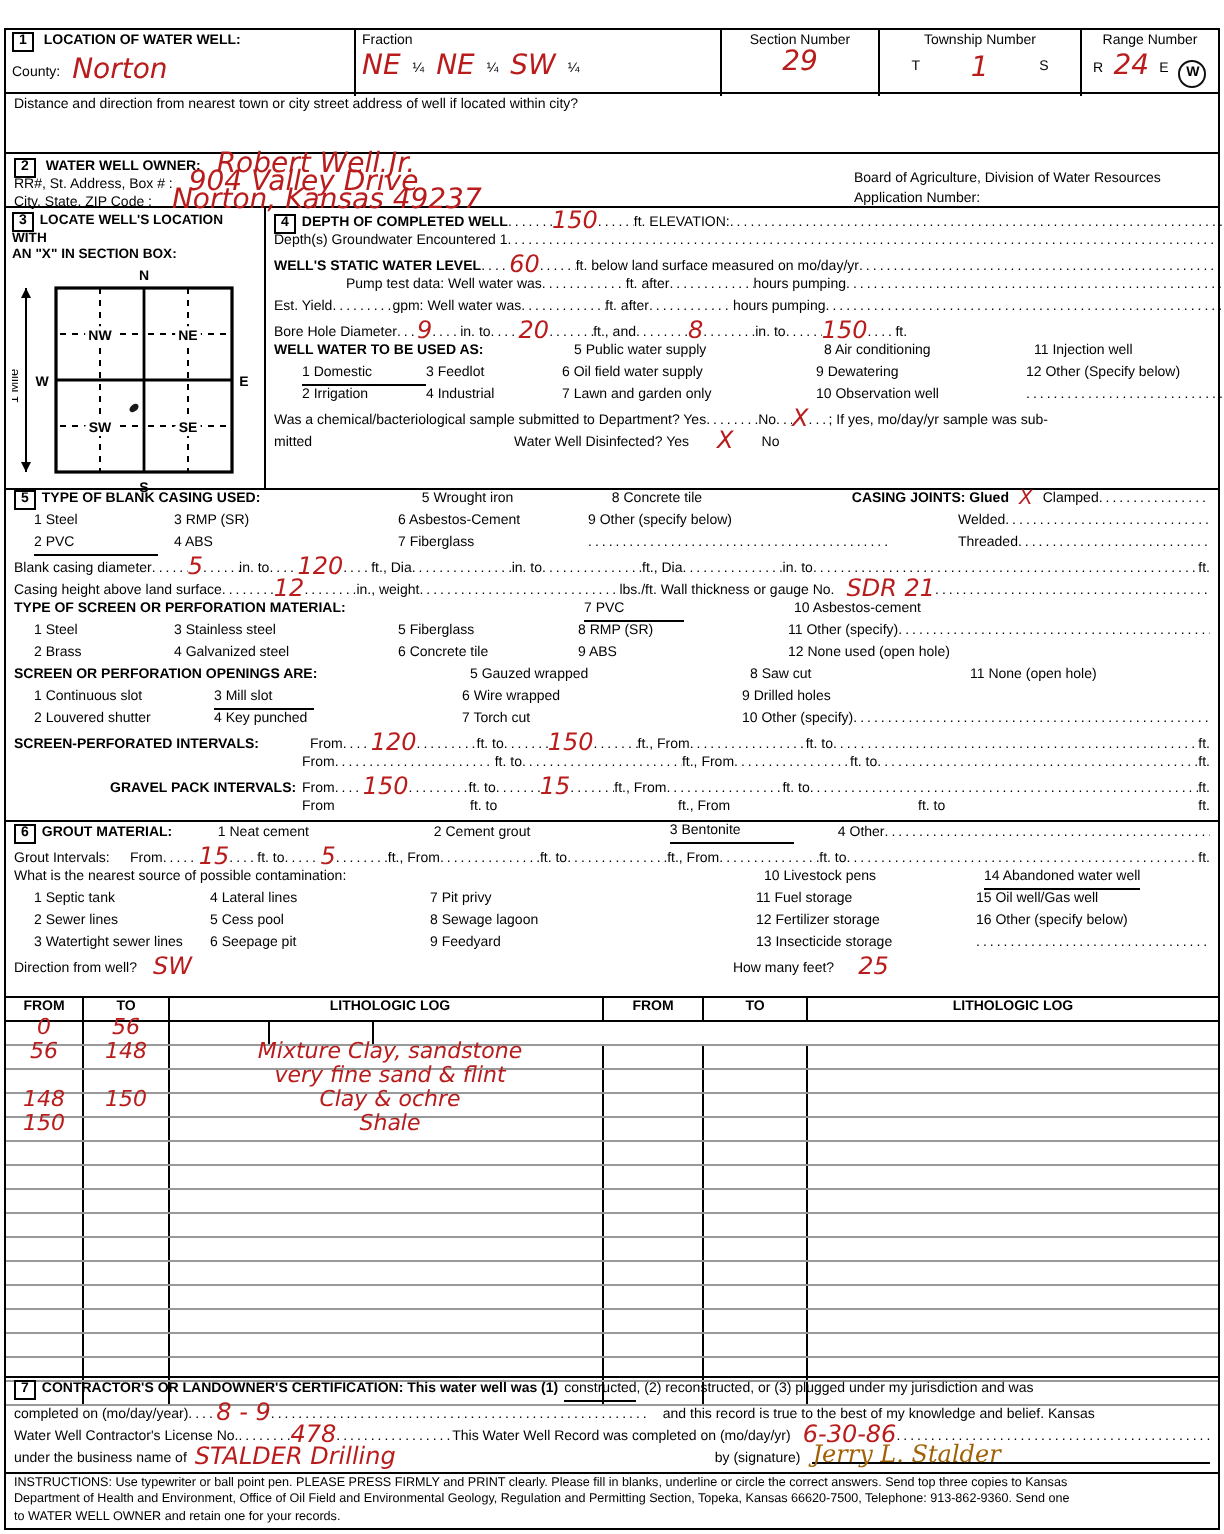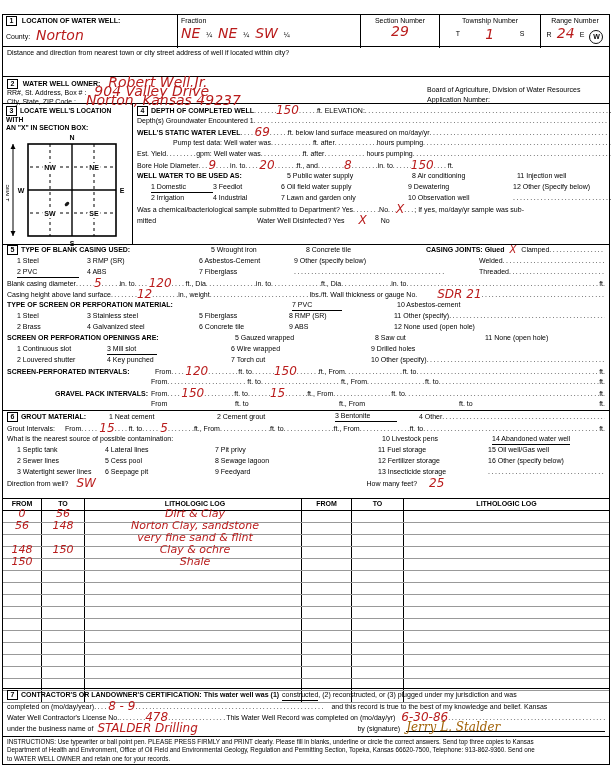--- a/index.html
+++ b/index.html
@@ -157,21 +157,21 @@
             <span class="dt fx"></span>
           </div>
         <div class="ln">
             <span>Depth(s) Groundwater Encountered   1</span>
             <span class="dt fx"></span>
 
           </div>
         <div class="ln">
             <span class="b">WELL'S STATIC WATER LEVEL</span>
             <span class="dt w14"></span>
-          <span class="hw">69</span>
+          <span class="hw">60</span>
             <span class="dt w18"></span>
           <span>ft. below land surface measured on mo/day/yr</span>
             <span class="dt fx"></span>
           </div>
         <div class="ln" style="padding-left:40px;">
             <span>Pump test data:   Well water was</span>
             <span class="dt w42"></span>
           <span>ft. after</span>
             <span class="dt w42"></span>
           <span>hours pumping</span>
@@ -291,21 +291,21 @@
         <span>ft.</span>
         </div>
       <div class="ln">
           <span>Casing height above land surface</span>
           <span class="dt w26"></span>
         <span class="hw">12</span>
           <span class="dt w26"></span>
         <span>in., weight</span>
           <span class="dt w100"></span>
         <span>lbs./ft. Wall thickness or gauge No.</span>
-        <span class="hw" style="margin-left:20px;">SDR 21</span>
+        <span class="hw" style="margin-left:6px;">SDR 21</span>
           <span class="dt fx"></span>
         </div>
       <div class="ln">
           <span class="b" style="width:285px;">TYPE OF SCREEN OR PERFORATION MATERIAL:</span>
         <span class="sel" style="width:50px;margin-right:55px;">7 PVC</span>
         <span>10 Asbestos-cement</span>
         </div>
       <div class="ln" style="padding-left:14px;">
           <span style="width:70px;">1 Steel</span>
         <span style="width:112px;">3 Stainless steel</span>
@@ -462,29 +462,28 @@
         <div class="c-to">TO</div>
         <div class="c-desc" style="text-align:center;">LITHOLOGIC LOG</div>
         <div class="c-from2">FROM</div>
         <div class="c-to2">TO</div>
         <div class="c-desc2">LITHOLOGIC LOG</div>
       </div>
       <div>
           <div class="lrow">
             <div class="lc c-from"><span class="hw hw-cell">0</span></div>
             <div class="lc c-to"><span class="hw hw-cell">56</span></div>
-            <div class="lc c-desc"><span class="hw hw-cell">Dirt &amp; Clay</span></div>
             <div class="lc c-from2"></div>
             <div class="lc c-to2"></div>
             <div class="lc c-desc2"></div>
           </div>
           <div class="lrow">
             <div class="lc c-from"><span class="hw hw-cell">56</span></div>
             <div class="lc c-to"><span class="hw hw-cell">148</span></div>
-            <div class="lc c-desc"><span class="hw hw-cell">Norton Clay, sandstone</span></div>
+            <div class="lc c-desc"><span class="hw hw-cell">Mixture Clay, sandstone</span></div>
             <div class="lc c-from2"></div>
             <div class="lc c-to2"></div>
             <div class="lc c-desc2"></div>
           </div>
           <div class="lrow">
             <div class="lc c-from"></div>
             <div class="lc c-to"></div>
             <div class="lc c-desc"><span class="hw hw-cell">very fine sand &amp; flint</span></div>
             <div class="lc c-from2"></div>
             <div class="lc c-to2"></div>

